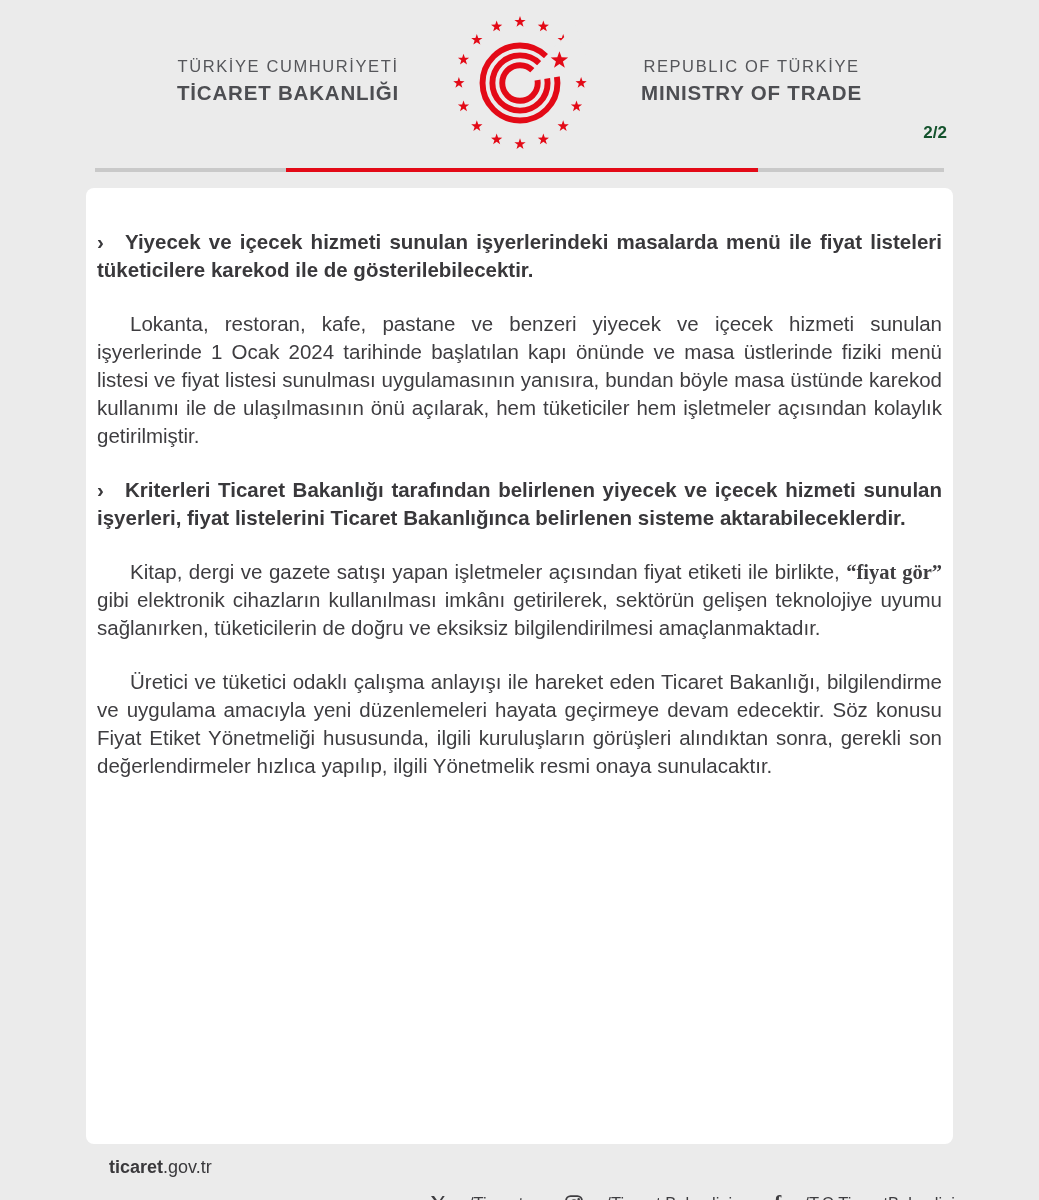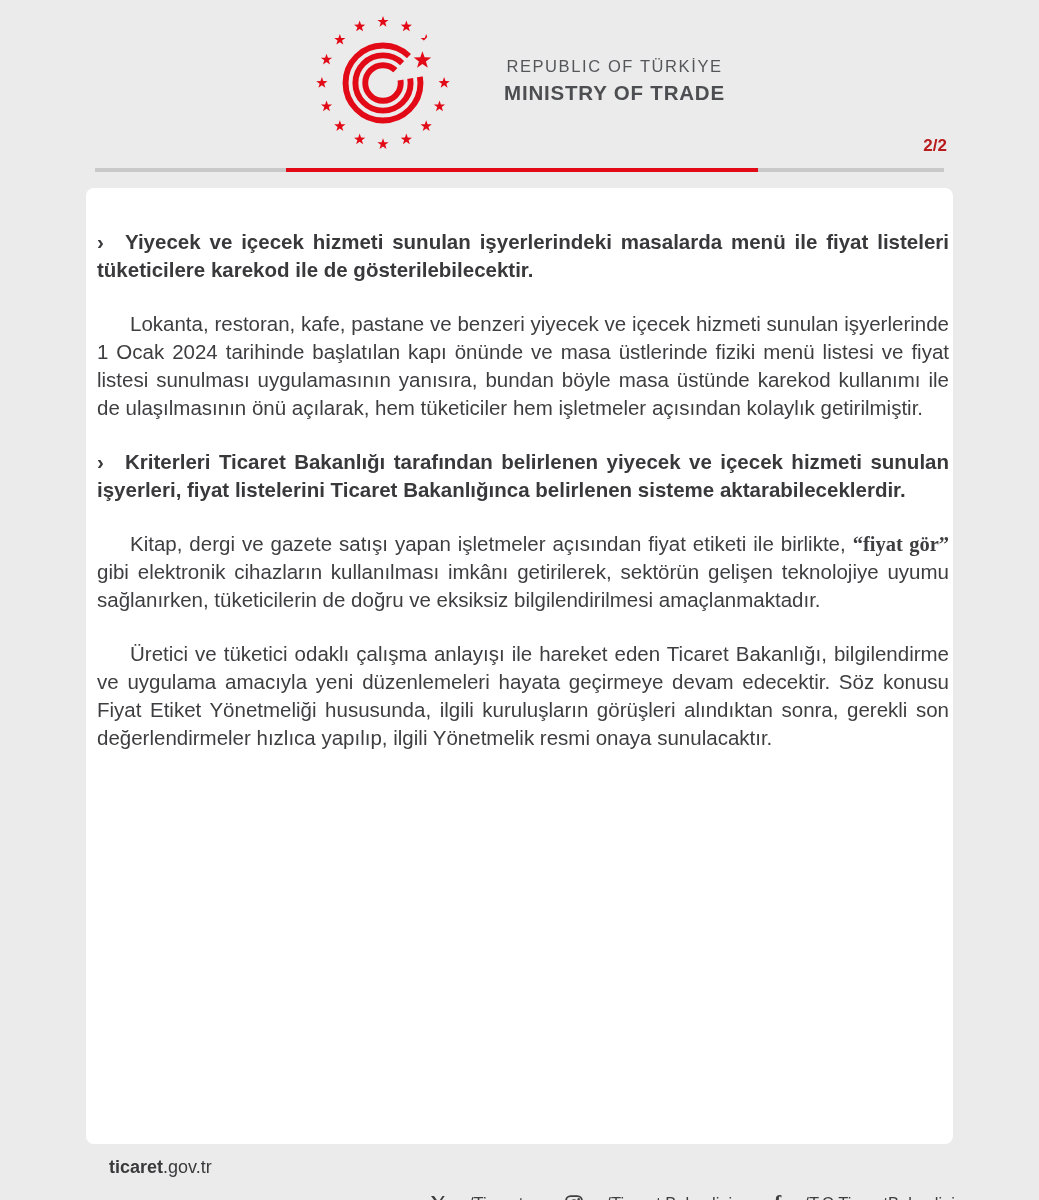--- a/index.html
+++ b/index.html
@@ -17,38 +17,38 @@
   .header{
     position:absolute;top:0;left:0;right:0;height:162px;
     display:flex;align-items:center;justify-content:center;gap:52px;
   }
   .hdr-block{text-align:center;color:#55565a;}
   .hdr-line1{font-size:16.5px;letter-spacing:1.6px;font-weight:400;}
   .hdr-line2{font-size:20.5px;letter-spacing:0.8px;font-weight:700;margin-top:5px;color:#4d4e52;}
   .logo-wrap{width:138px;height:138px;flex:0 0 auto;margin-top:4px;}
 
   .page-indicator{
-    position:absolute;top:136px;right:92px;
-    font-size:17px;font-weight:700;color:#b91c1c;
+    position:absolute;top:123px;right:92px;
+    font-size:17px;font-weight:700;color:#14532d;
   }
   .divider{
     position:absolute;top:168px;left:95px;width:849px;height:4px;
     background:#c9c9c9;
   }
   .divider-red{
     position:absolute;left:191px;top:0;width:472px;height:4px;
     background:#e30a17;
   }
 
   
   .card{
     position:absolute;top:188px;left:86px;width:867px;height:956px;
     background:#ffffff;border-radius:8px;
     box-sizing:border-box;
-    padding:40px 4px 0 11px;
+    padding:40px 11px 0 11px;
     overflow:hidden;
   }
   .card p{
     font-size:20.5px;line-height:28px;text-align:justify;
     margin:0 0 26px 0;
   }
   .heading{font-weight:700;color:#39383b;}
   .heading .marker{display:inline-block;width:28px;font-weight:700;}
   .para{text-indent:33px;}
   .closing{text-indent:33px;margin-bottom:0;}
@@ -73,20 +73,24 @@
     font-weight:700;font-size:21px;line-height:1;
     font-family:"Liberation Serif", serif;
   }
 </style>
 </head>
 <body>
 
 <div class="page">
 
   <header class="header">
+    <div class="hdr-block">
+      <div class="hdr-line1">TÜRKİYE CUMHURİYETİ</div>
+      <div class="hdr-line2">TİCARET BAKANLIĞI</div>
+    </div>
 
     <div class="logo-wrap">
       <svg viewBox="0 0 140 140" width="138" height="138">
         <defs>
           <path id="st" d="M0,-6 L1.41,-1.94 L5.71,-1.85 L2.28,0.74 L3.53,4.85 L0,2.4 L-3.53,4.85 L-2.28,0.74 L-5.71,-1.85 L-1.41,-1.94 Z" fill="#e30a17"></path>
         </defs>
 
         <use href="#st" transform="translate(132,70)"></use>
         <use href="#st" transform="translate(127.3,93.7)"></use>
         <use href="#st" transform="translate(113.8,113.8)"></use>

